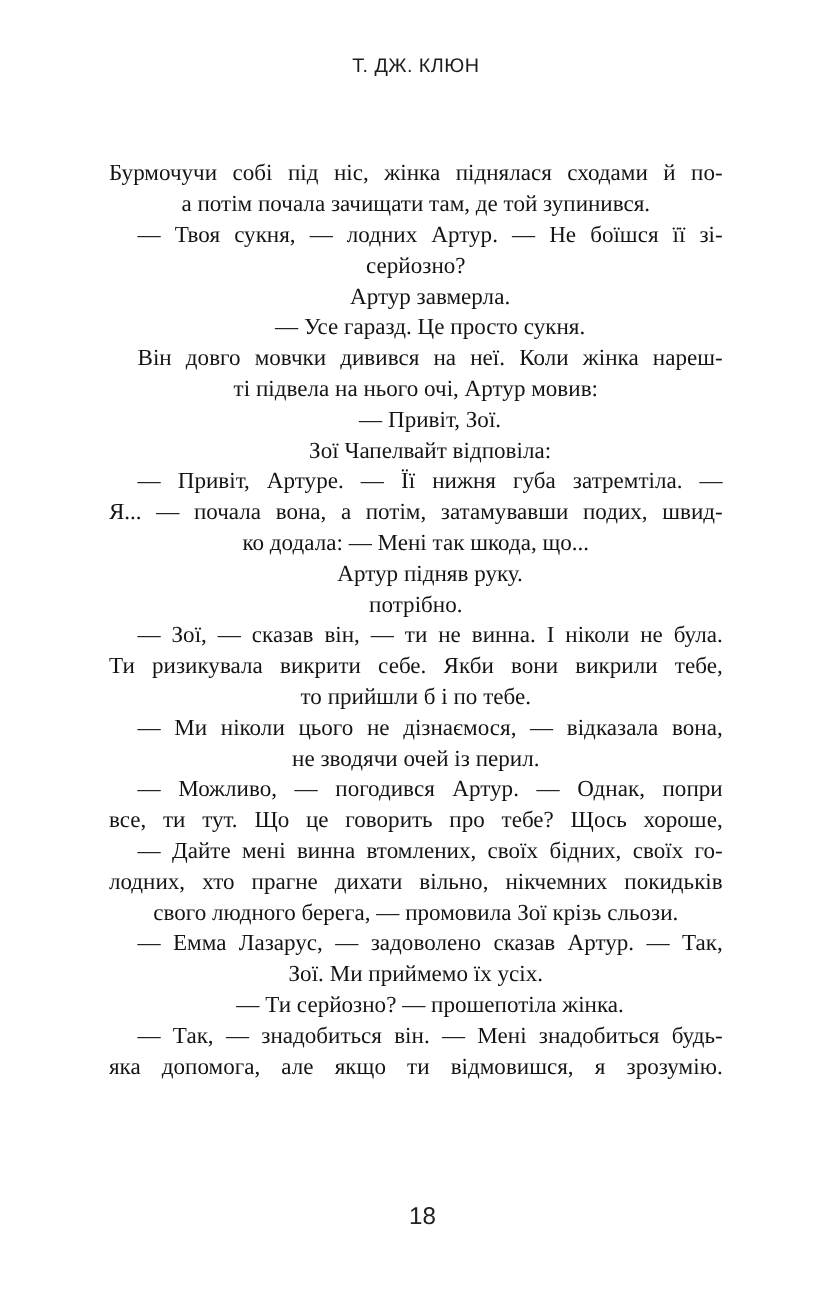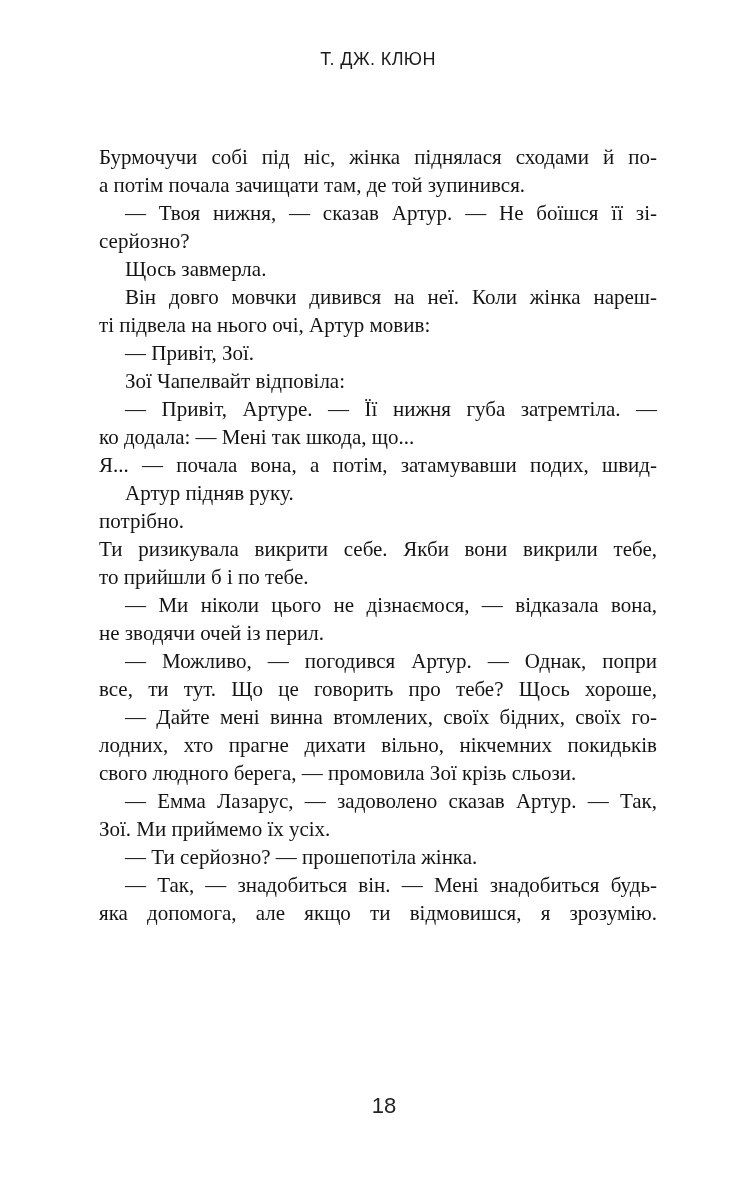--- a/index.html
+++ b/index.html
@@ -31,21 +31,21 @@
     top: 115px;
     left: 99px;
     width: 558px;
     margin-top: 28px;
   }
   .line {
     font-family: "Liberation Serif", "DejaVu Serif", serif;
     font-size: 21px;
     line-height: 28px;
     color: #141414;
-    text-align: left;
+    text-align: center;
     white-space: normal;
   }
   .line.stretch {
     text-align: justify;
     text-align-last: justify;
     text-justify: inter-word;
   }
   .line.indent {
     padding-left: 26px;
   }
@@ -63,32 +63,34 @@
 </style>
 </head>
 <body>
 
 <div class="page">
   <div class="running-header">Т. ДЖ. КЛЮН</div>
 
   <div class="text-block">
       <div class="line stretch">Бурмочучи собі під ніс, жінка піднялася сходами й по-</div>
       <div class="line">а потім почала зачищати там, де той зупинився.</div>
-      <div class="line stretch indent">— Твоя нижня, — сказав Артур. — Не боїшся її зі-</div>
+      <div class="line stretch indent">— Твоя сукня, — лодних Артур. — Не боїшся її зі-</div>
       <div class="line">серйозно?</div>
-      <div class="line indent">Щось завмерла.</div>
+      <div class="line indent">Артур завмерла.</div>
+      <div class="line indent">— Усе гаразд. Це просто сукня.</div>
       <div class="line stretch indent">Він довго мовчки дивився на неї. Коли жінка нареш-</div>
       <div class="line">ті підвела на нього очі, Артур мовив:</div>
       <div class="line indent">— Привіт, Зої.</div>
       <div class="line indent">Зої Чапелвайт відповіла:</div>
       <div class="line stretch indent">— Привіт, Артуре. — Її нижня губа затремтіла. —</div>
+      <div class="line stretch">Я... — почала вона, а потім, затамувавши подих, швид-</div>
       <div class="line">ко додала: — Мені так шкода, що...</div>
-      <div class="line stretch">Я... — почала вона, а потім, затамувавши подих, швид-</div>
       <div class="line indent">Артур підняв руку.</div>
       <div class="line">потрібно.</div>
+      <div class="line stretch indent">— Зої, — сказав він, — ти не винна. І ніколи не була.</div>
       <div class="line stretch">Ти ризикувала викрити себе. Якби вони викрили тебе,</div>
       <div class="line">то прийшли б і по тебе.</div>
       <div class="line stretch indent">— Ми ніколи цього не дізнаємося, — відказала вона,</div>
       <div class="line">не зводячи очей із перил.</div>
       <div class="line stretch indent">— Можливо, — погодився Артур. — Однак, попри</div>
       <div class="line stretch">все, ти тут. Що це говорить про тебе? Щось хороше,</div>
       <div class="line stretch indent">— Дайте мені винна втомлених, своїх бідних, своїх го-</div>
       <div class="line stretch">лодних, хто прагне дихати вільно, нікчемних покидьків</div>
       <div class="line">свого людного берега, — промовила Зої крізь сльози.</div>
       <div class="line stretch indent">— Емма Лазарус, — задоволено сказав Артур. — Так,</div>

